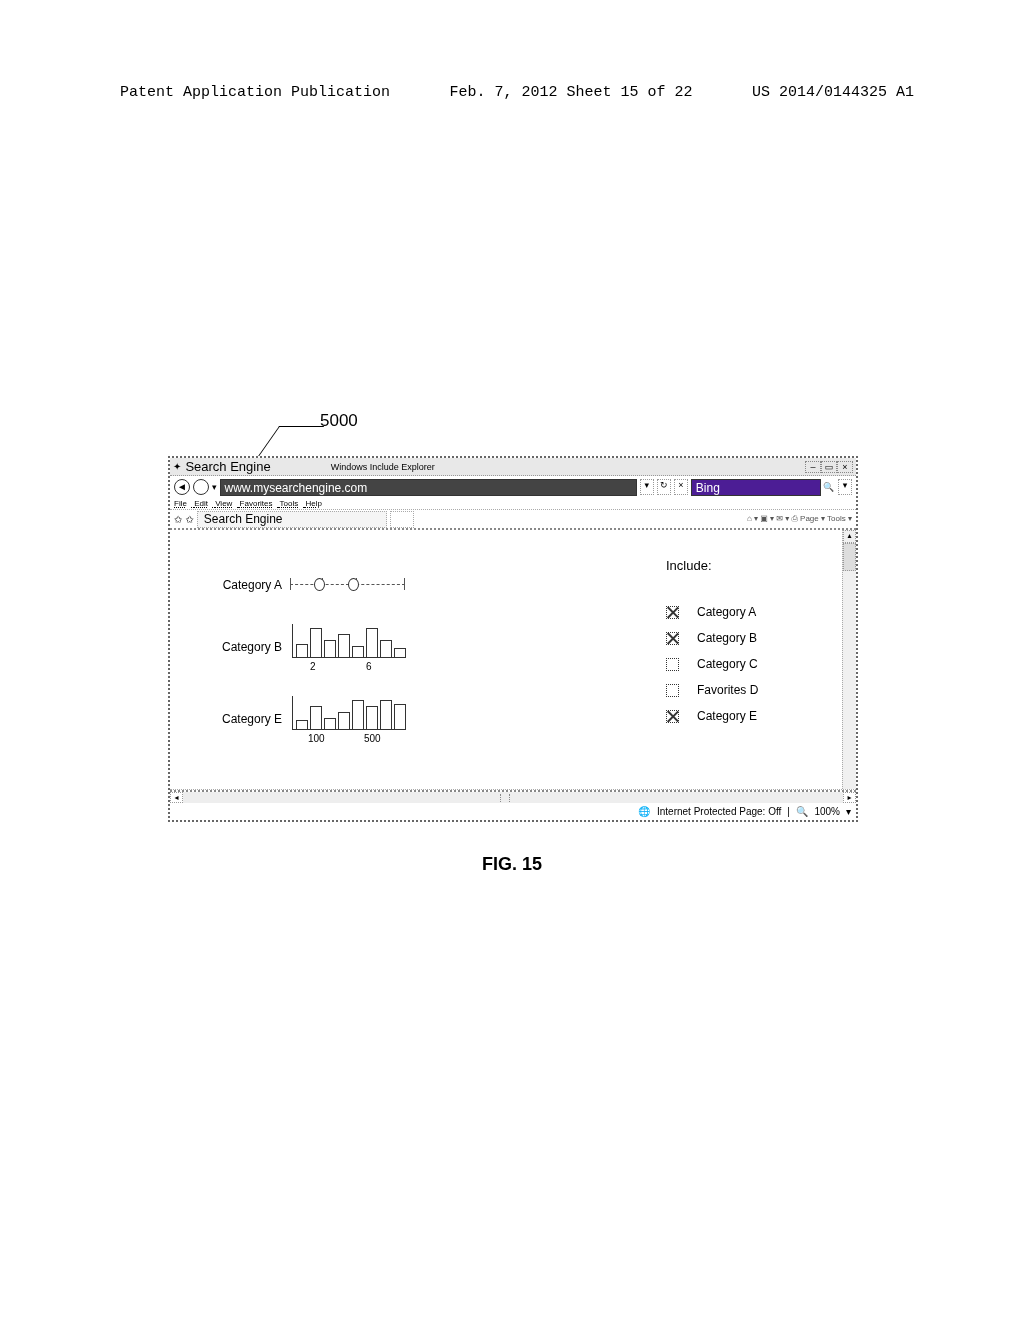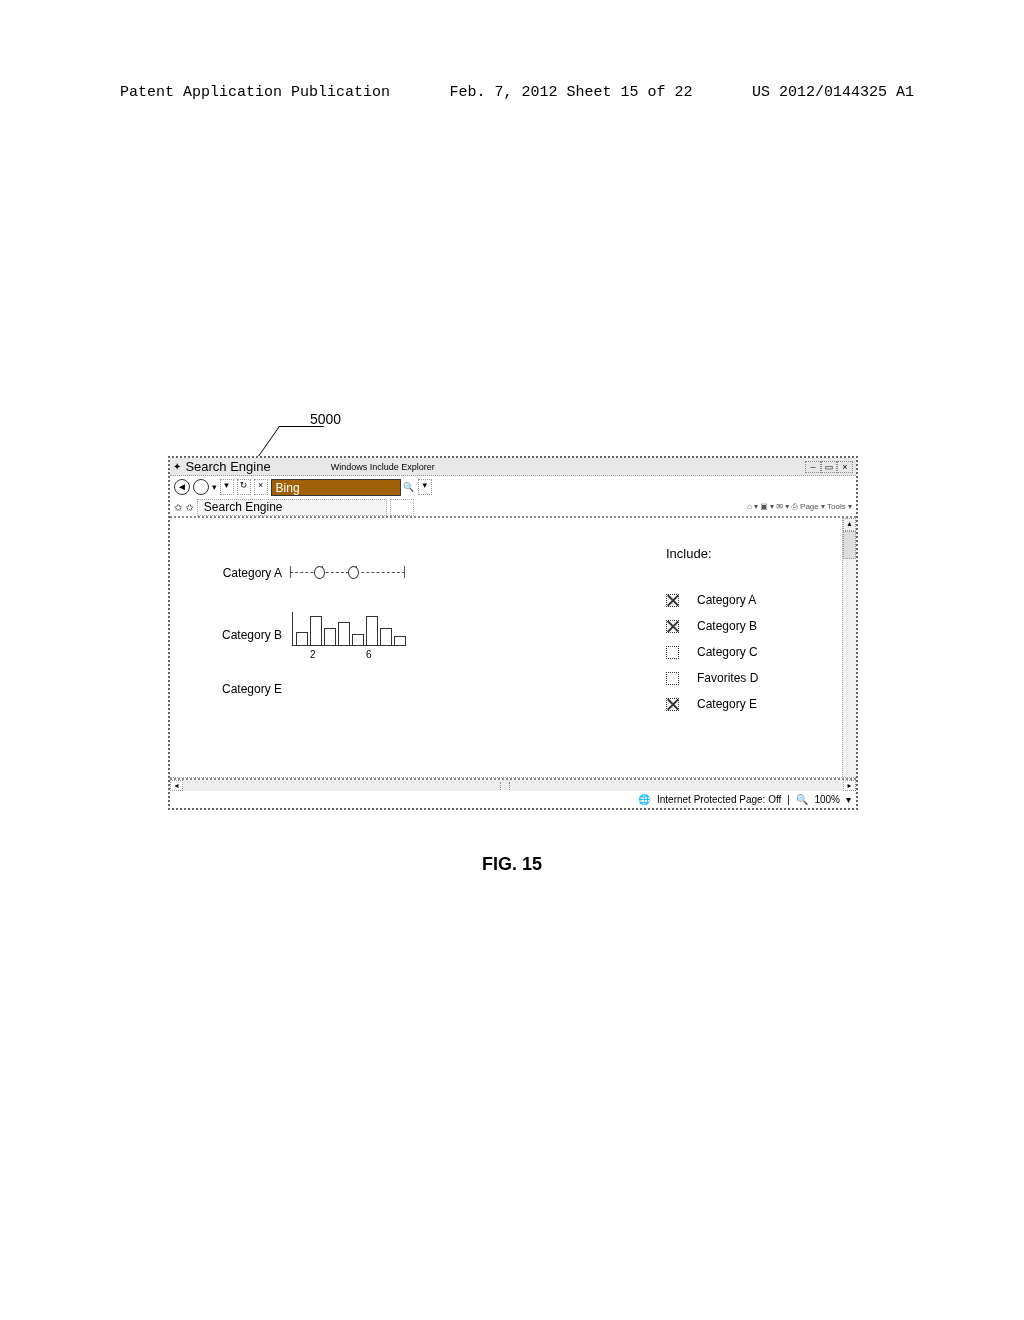--- a/index.html
+++ b/index.html
@@ -16,22 +16,22 @@
     left: 120px;
     right: 110px;
     font-size: 15px;
     display: flex;
     justify-content: space-between;
     font-family: Liberation Mono, monospace;
   }
   .reference-num {
     position: absolute;
     top: 411px;
-    left: 310px;
-    font-size: 14px;
+    left: 320px;
+    font-size: 17px;
     text-align: center;
   }
   .leader-line {
     position: absolute;
     top: 426px;
     left: 268px;
     width: 45px;
     height: 32px;
     border-left: 1.5px solid #000;
     border-top: 1.5px solid #000;
@@ -107,21 +107,21 @@
   .small-btn {
     width: 14px;
     height: 16px;
     border: 1px dotted #999;
     font-size: 9px;
     text-align: center;
   }
   .search-box {
     width: 130px;
     border: 1px solid #333;
-    background: #a16207;
+    background: #4c1d95;
     color: #fff;
     font-size: 12px;
     padding: 1px 4px;
     height: 17px;
   }
   .menu-bar {
     font-size: 8px;
     padding: 1px 4px;
     border-bottom: 1px dotted #aaa;
     text-decoration: underline dotted;
@@ -334,21 +334,21 @@
     font-size: 18px;
     font-weight: bold;
   }
 </style>
 </head>
 <body>
 
 <div class="page-header">
   <span>Patent Application Publication</span>
   <span>Feb. 7, 2012   Sheet 15 of 22</span>
-  <span>US 2012/0144325 A1</span>
+  <span>US 2014/0144325 A1</span>
 </div>
 
 <div class="reference-num">5000</div>
 <div class="leader-line"></div>
 
 <div class="browser-window">
 
   <div class="title-bar">
     <span class="page-icon">✦</span>
     <span class="title-text">Search Engine</span>
@@ -357,28 +357,37 @@
       <span>–</span>
       <span>▭</span>
       <span>×</span>
     </div>
   </div>
 
   <div class="address-bar">
     <span class="nav-btn">◄</span>
     <span class="nav-btn"></span>
     <span style="font-size:9px;">▾</span>
+    <div class="url-box">www.mysearchengine.com</div>
     <span class="small-btn">▾</span>
     <span class="small-btn">↻</span>
     <span class="small-btn">×</span>
     <div class="search-box">Bing</div>
     <span style="font-size:9px;">🔍</span>
     <span class="small-btn">▾</span>
   </div>
 
+  <div class="menu-bar">
+    <span>File</span>
+    <span>Edit</span>
+    <span>View</span>
+    <span>Favorites</span>
+    <span>Tools</span>
+    <span>Help</span>
+  </div>
 
   <div class="tabs-bar">
     <span style="font-size:10px;">✩</span>
     <span style="font-size:10px;">✩</span>
     <div class="tab">
       <span>Search Engine</span>
     </div>
     <div class="new-tab"></div>
     <div class="toolbar-right">
       <span>⌂ ▾</span>
@@ -417,20 +426,33 @@
           <div class="bar" style="left:76px; height:30px"></div>
           <div class="bar" style="left:90px; height:18px"></div>
           <div class="bar" style="left:104px; height:10px"></div>
           <div class="bar-tick-label" style="left:20px">2</div>
           <div class="bar-tick-label" style="left:76px">6</div>
         </div>
       </div>
 
       <div class="filter-row">
         <div class="filter-label">Category E</div>
+        <div class="bar-widget">
+          <div class="bar-axis"></div>
+          <div class="bar" style="left:6px; height:10px"></div>
+          <div class="bar" style="left:20px; height:24px"></div>
+          <div class="bar" style="left:34px; height:12px"></div>
+          <div class="bar" style="left:48px; height:18px"></div>
+          <div class="bar" style="left:62px; height:30px"></div>
+          <div class="bar" style="left:76px; height:24px"></div>
+          <div class="bar" style="left:90px; height:30px"></div>
+          <div class="bar" style="left:104px; height:26px"></div>
+          <div class="bar-tick-label" style="left:18px">100</div>
+          <div class="bar-tick-label" style="left:74px">500</div>
+        </div>
       </div>
 
     </div>
 
     <div class="right-panel">
       <div class="include-label">Include:</div>
       <div class="checkbox-row">
         <span class="chk checked"></span>
         <span>Category A</span>
       </div>

